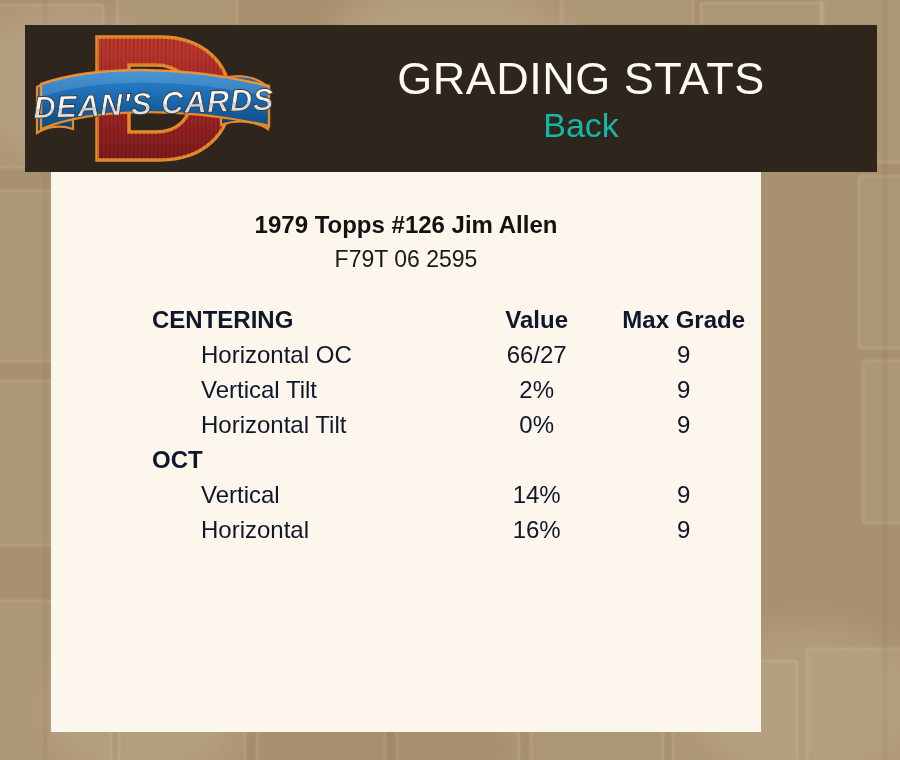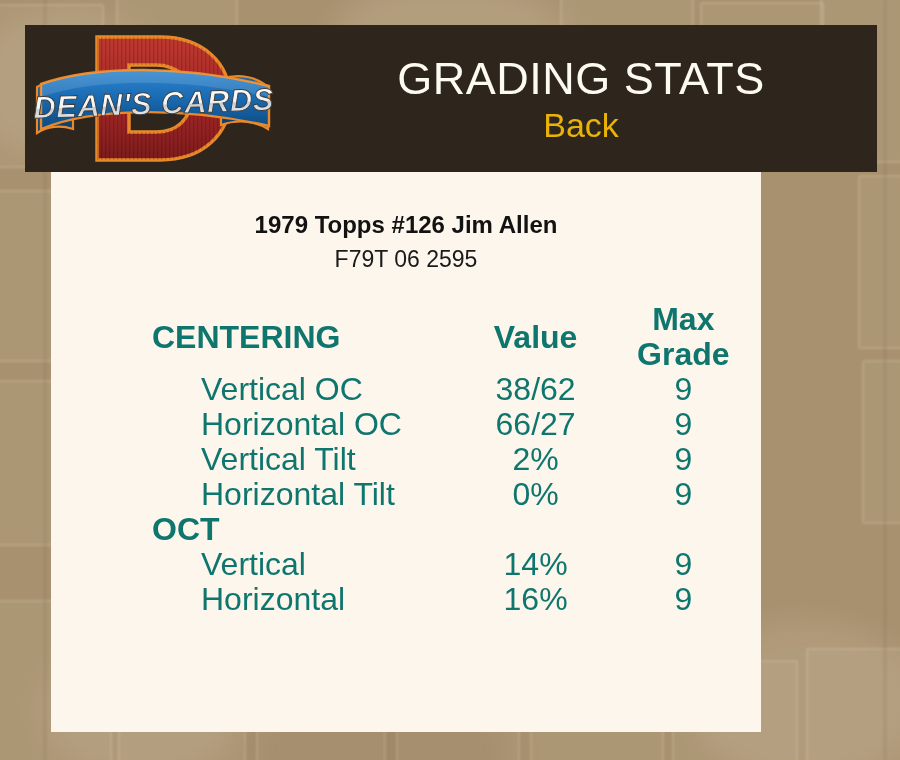--- a/index.html
+++ b/index.html
@@ -77,21 +77,21 @@
   }
   #header-title {
     color: #fdfaf2;
     font-size: 45px;
     line-height: 52px;
     letter-spacing: 0.5px;
     font-weight: 400;
     white-space: nowrap;
   }
   #header-subtitle {
-    color: #eab308;
+    color: #14b8a6;
     font-size: 34px;
     line-height: 40px;
     font-weight: 400;
   }
 
   
   #content-panel {
     position: absolute;
     left: 51px;
     top: 172px;
@@ -118,23 +118,23 @@
   }
 
   
   #stats-table {
     margin-top: 28px;
     width: 100%;
     border-collapse: collapse;
   }
   #stats-table td, #stats-table th {
     padding: 0;
-    font-size: 32px;
+    font-size: 24px;
     line-height: 35px;
-    color: #0f766e;
+    color: #0f172a;
     vertical-align: middle;
   }
   .col-label   { width: 350px; text-align: left; padding-left: 101px !important; }
   .col-value   { width: 180px; text-align: center; }
   .col-grade   { width: 200px; text-align: center; }
 
   .hdr-label {
     font-weight: bold;
     padding-left: 101px !important;
   }
@@ -252,25 +252,20 @@
   <table id="stats-table">
     <thead>
       <tr>
         <th class="col-label hdr-label">CENTERING</th>
         <th class="col-value hdr-value">Value</th>
         <th class="col-grade hdr-grade">Max Grade</th>
       </tr>
     </thead>
     <tbody id="stats-body">
         <tr class="data-row">
-          <td class="col-label">Vertical OC</td>
-          <td class="col-value">38/62</td>
-          <td class="col-grade">9</td>
-        </tr>
-        <tr class="data-row">
           <td class="col-label">Horizontal OC</td>
           <td class="col-value">66/27</td>
           <td class="col-grade">9</td>
         </tr>
         <tr class="data-row">
           <td class="col-label">Vertical Tilt</td>
           <td class="col-value">2%</td>
           <td class="col-grade">9</td>
         </tr>
         <tr class="data-row">

